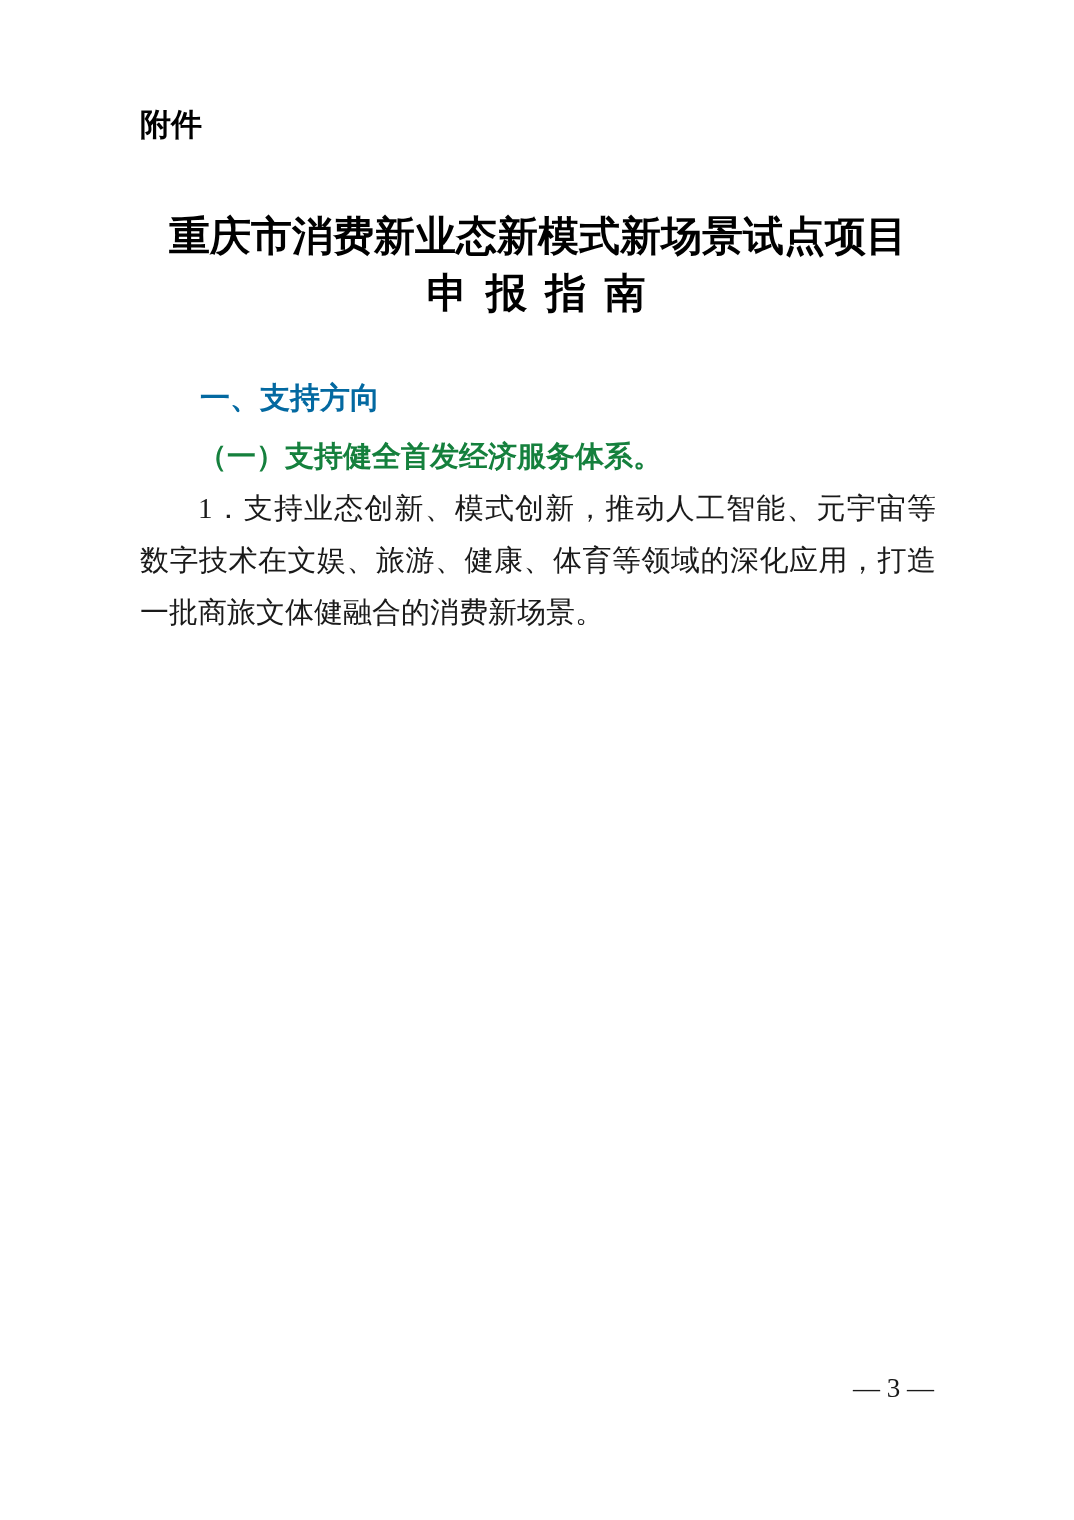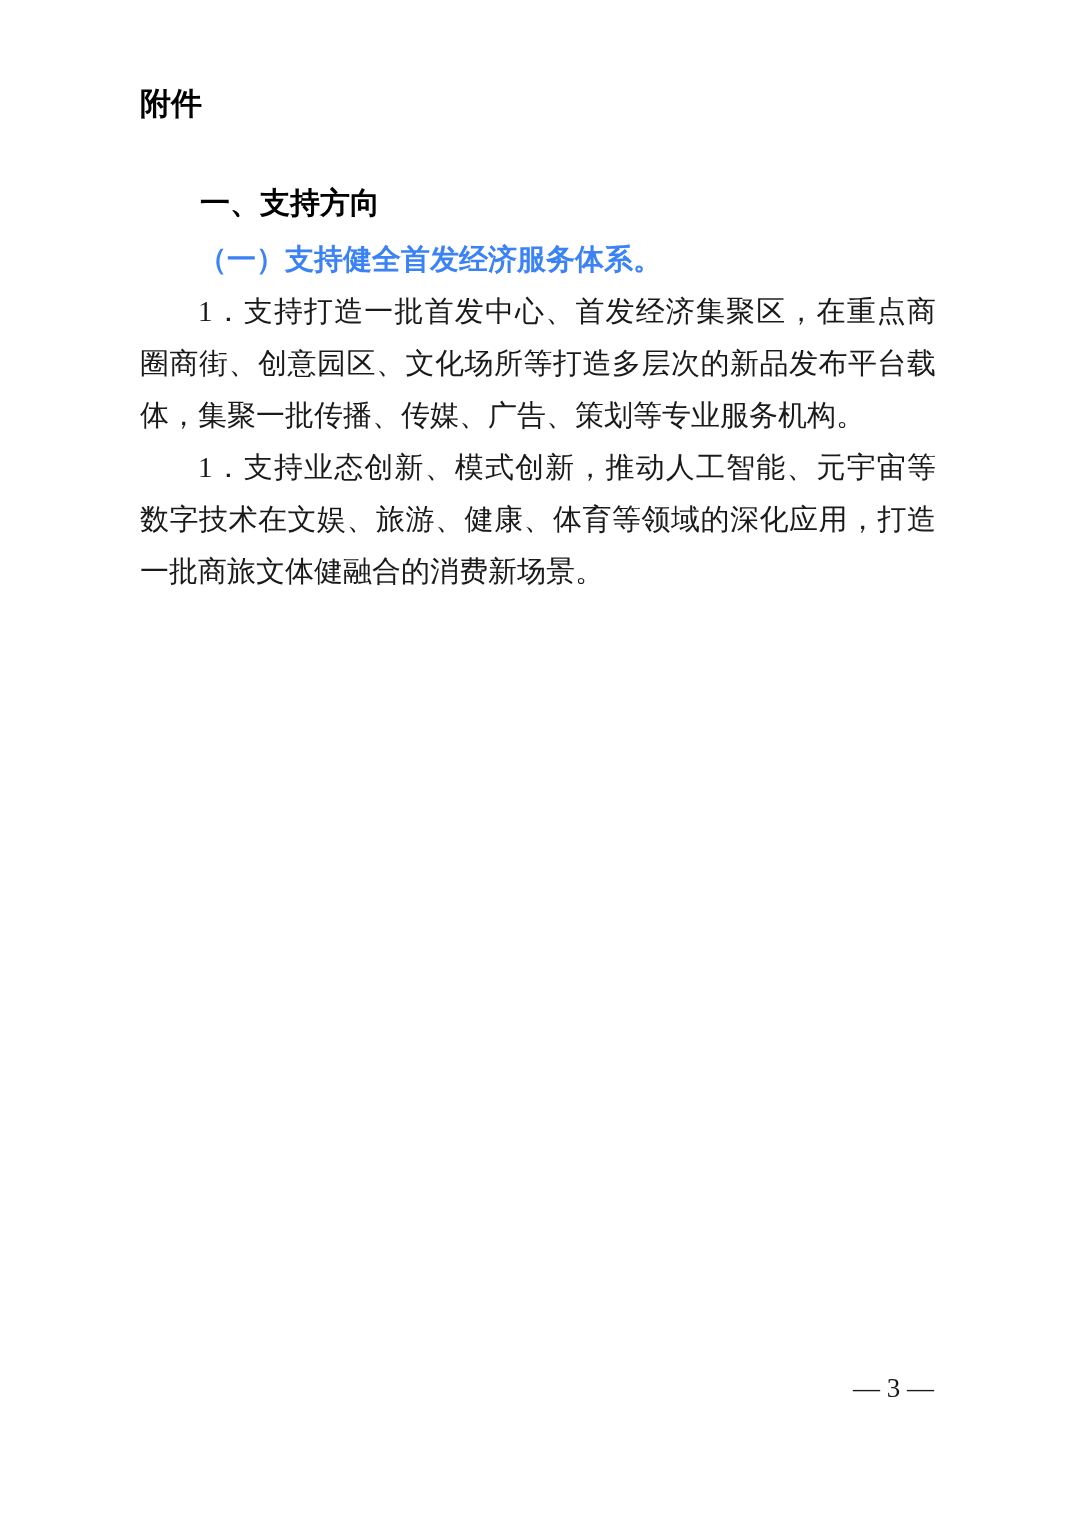--- a/index.html
+++ b/index.html
@@ -13,56 +13,56 @@
     margin: 0 auto;
     overflow: hidden;
   }
   .content {
     position: absolute;
     left: 140px;
     top: 0;
     width: 796px;
   }
   .attachment {
-    margin-top: 83px;
+    margin-top: 104px;
     font-family: "Liberation Sans", sans-serif;
     font-weight: bold;
     font-size: 31px;
     line-height: 42px;
     color: #000000;
   }
   .doc-title {
     margin-top: 62px;
     text-align: center;
     font-family: "Liberation Serif", serif;
     font-weight: bold;
     font-size: 41px;
     line-height: 57px;
     color: #000000;
   }
   .doc-title .title-line2 {
     letter-spacing: 4px;
   }
   .section-heading {
     margin-top: 56px;
-    font-family: Liberation Serif, serif;
+    font-family: Liberation Mono, monospace;
     font-weight: bold;
     font-size: 30px;
     line-height: 44px;
     text-indent: 2em;
-    color: #000000;
+    color: #0369a1;
   }
   .sub-heading {
     margin-top: 8px;
     font-family: "Liberation Serif", serif;
     font-weight: 600;
     font-size: 29px;
     line-height: 52px;
     text-indent: 2em;
-    color: #3b82f6;
+    color: #15803d;
   }
   .para {
     font-family: "Liberation Serif", serif;
     font-weight: normal;
     font-size: 29px;
     line-height: 52px;
     text-indent: 2em;
     text-align: justify;
     color: #1a1a1a;
   }
@@ -77,26 +77,29 @@
   }
 </style>
 </head>
 <body>
 
 <div class="page">
   <div class="content">
 
     <div class="attachment">附件</div>
 
+    <div class="doc-title">
+      <div class="title-line1">重庆市消费新业态新模式新场景试点项目</div>
+      <div class="title-line2">申 报 指 南</div>
+    </div>
 
     <div class="section-heading">一、支持方向</div>
 
     <div class="sub-heading">（一）支持健全首发经济服务体系。</div>
 
-    <p class="para">1．支持打造一批首发中心、首发经济集聚区，在重点商圈商街、创意园区、文化场所等打造多层次的新品发布平台载体，集聚一批传播、传媒、广告、策划等专业服务机构。</p>
 
 
 
 
 
     <p class="para">1．支持业态创新、模式创新，推动人工智能、元宇宙等数字技术在文娱、旅游、健康、体育等领域的深化应用，打造一批商旅文体健融合的消费新场景。</p>
 
 
   </div>
 

